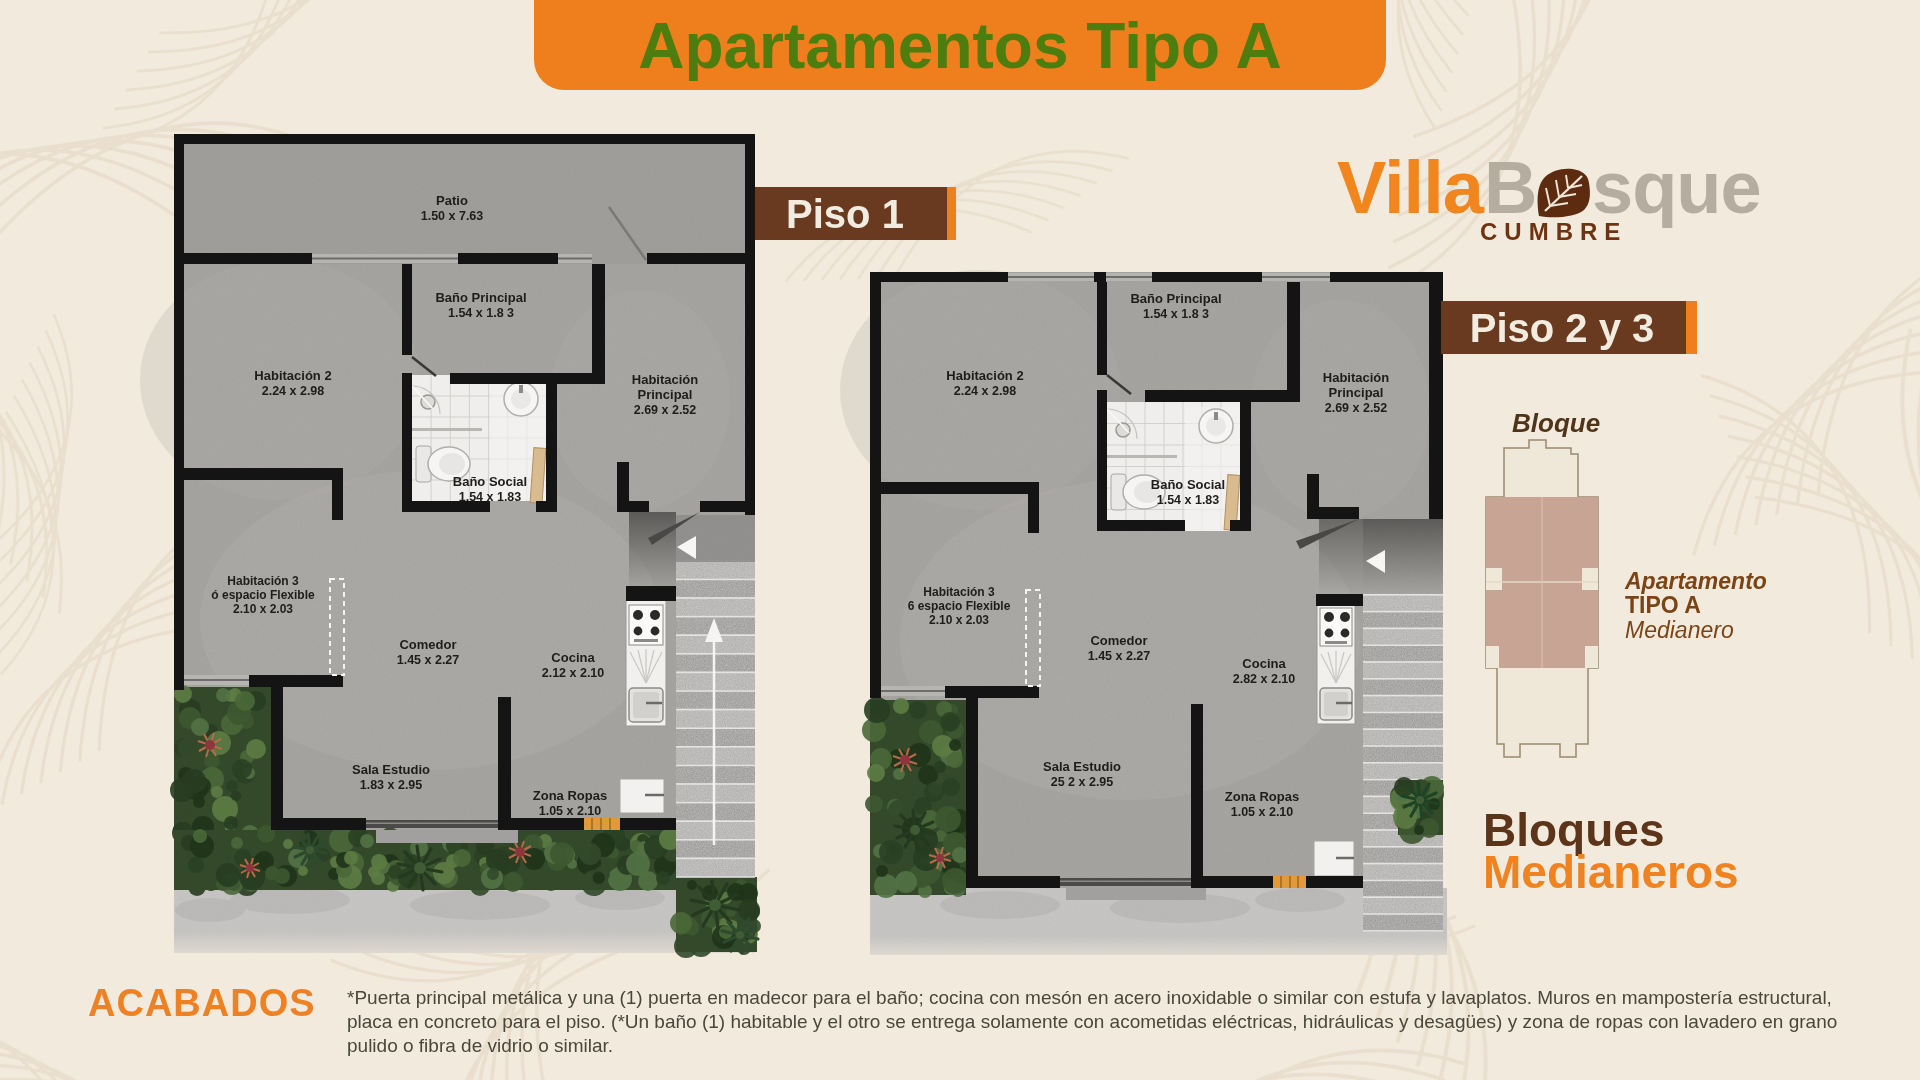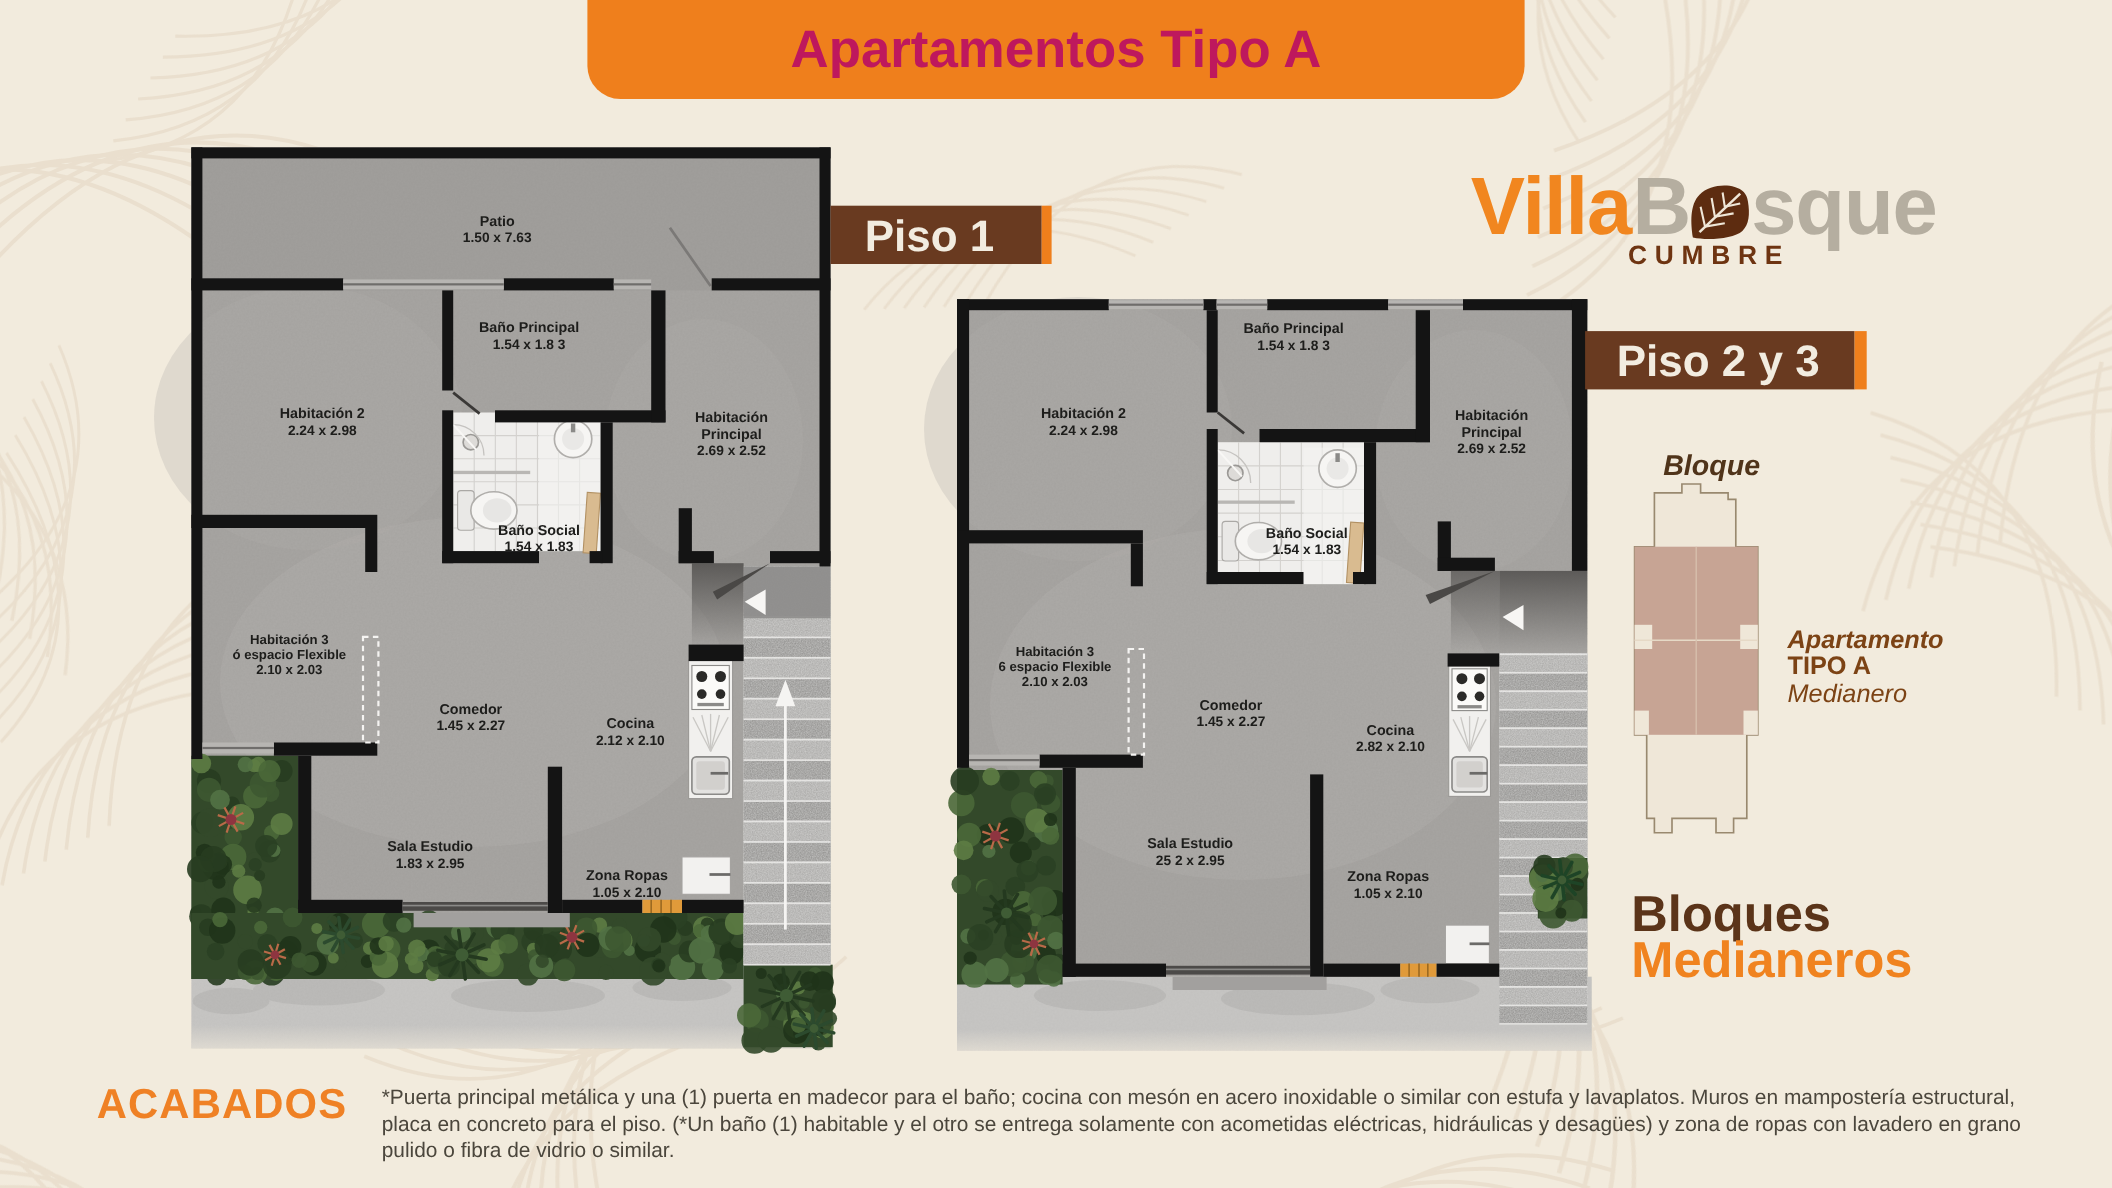--- a/index.html
+++ b/index.html
@@ -1200,13 +1200,13 @@
   <text x="88" y="1016" font-size="38" font-weight="bold" fill="#ef8125" letter-spacing="1">ACABADOS</text>
 
   <g font-size="19" fill="#4b463c">
     <text x="347" y="1004">*Puerta principal metálica y una (1) puerta en madecor para el baño; cocina con mesón en acero inoxidable o similar con estufa y lavaplatos. Muros en mampostería estructural,</text>
     <text x="347" y="1028">placa en concreto para el piso. (*Un baño (1) habitable y el otro se entrega solamente con acometidas eléctricas, hidráulicas y desagües) y zona de ropas con lavadero en grano</text>
     <text x="347" y="1052">pulido o fibra de vidrio o similar.</text>
   </g>
 </svg>
 
 <div class="abs" style="left:534px;top:0;width:852px;height:90px;background:#ef7f1c;border-radius:0 0 30px 30px;"></div>
-<div class="abs" style="left:534px;top:0;width:852px;height:90px;line-height:92px;text-align:center;color:#be185d;font-size:48px;font-weight:bold;">Apartamentos Tipo A</div>
+<div class="abs" style="left:534px;top:0;width:852px;height:90px;line-height:92px;text-align:center;color:#4d7c0f;font-size:64px;font-weight:bold;">Apartamentos Tipo A</div>
 
 </body></html>

